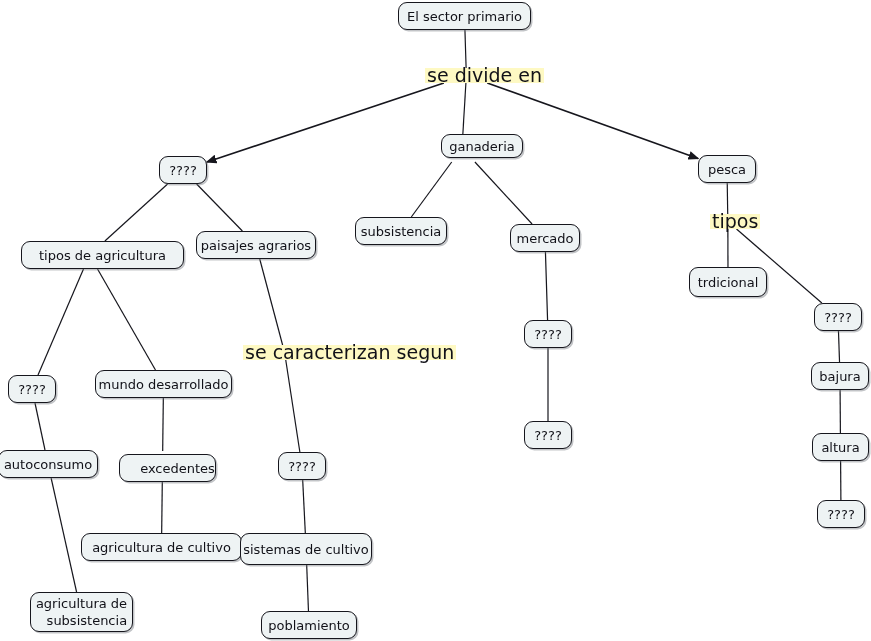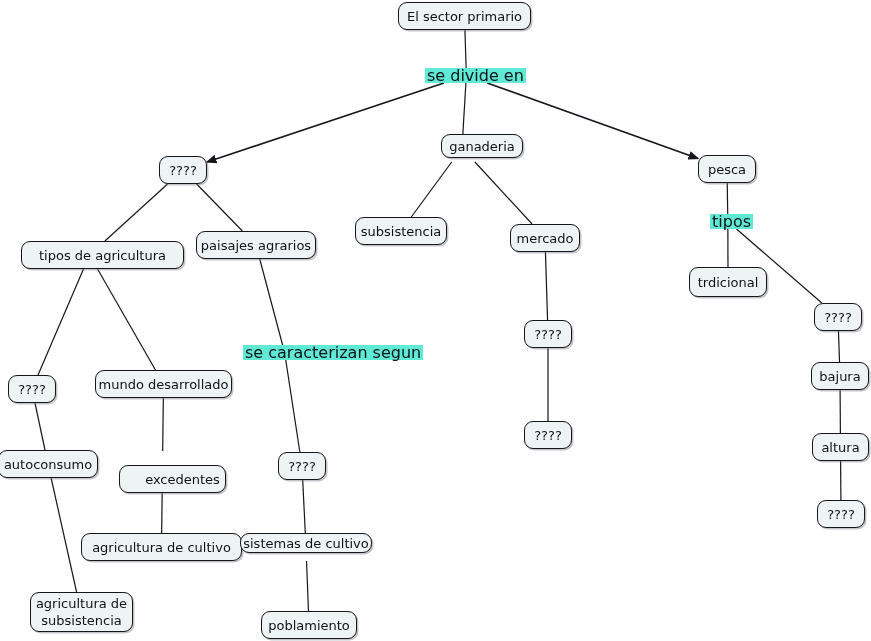--- a/index.html
+++ b/index.html
@@ -26,36 +26,36 @@
   }
   .node {
     position: absolute;
     box-sizing: border-box;
     background: #eef3f4;
     border: 1.3px solid #16161d;
     border-radius: 9px;
     color: #111118;
     font-size: 13px;
     line-height: 15px;
-    text-align: center;
+    text-align: right;
     display: flex;
     align-items: center;
     justify-content: center;
     white-space: pre;
     box-shadow: 1.5px 1.5px 0 rgba(120,125,130,0.45);
     z-index: 2;
   }
   .node.two-line {
     line-height: 17px;
   }
   .edge-label {
     position: absolute;
-    background: #5eead4;
+    background: #fef9c3;
     color: #111118;
-    font-size: 16px;
+    font-size: 19px;
     line-height: 15px;
     white-space: pre;
     text-align: right;
     padding: 0 2px;
     z-index: 3;
   }
 </style>
 </head>
 <body>
 
@@ -106,25 +106,25 @@
       <div class="node" style="left: 510px; top: 224px; width: 70px; height: 28px;">mercado</div>
       <div class="node" style="left: 689px; top: 267px; width: 78px; height: 30px;">trdicional</div>
       <div class="node" style="left: 814px; top: 303px; width: 48px; height: 28px;">????</div>
       <div class="node" style="left: 8px; top: 375px; width: 48px; height: 28px;">????</div>
       <div class="node" style="left: 95px; top: 370px; width: 137px; height: 28px;">mundo desarrollado</div>
       <div class="node" style="left: 811px; top: 362px; width: 58px; height: 28px;">bajura</div>
       <div class="node" style="left: 524px; top: 320px; width: 48px; height: 28px;">????</div>
       <div class="node" style="left: 524px; top: 421px; width: 48px; height: 28px;">????</div>
       <div class="node" style="left: 812px; top: 433px; width: 57px; height: 28px;">altura</div>
       <div class="node" style="left: -2px; top: 450px; width: 100px; height: 28px;">autoconsumo</div>
-      <div class="node" style="left: 119px; top: 465px; width: 107px; height: 28px; padding-left: 20px;">excedentes</div>
+      <div class="node" style="left: 119px; top: 454px; width: 97px; height: 28px; padding-left: 20px;">excedentes</div>
       <div class="node" style="left: 278px; top: 452px; width: 48px; height: 28px;">????</div>
       <div class="node" style="left: 817px; top: 500px; width: 48px; height: 28px;">????</div>
       <div class="node" style="left: 81px; top: 533px; width: 161px; height: 28px;">agricultura de cultivo</div>
-      <div class="node" style="left: 240px; top: 533px; width: 132px; height: 20px;">sistemas de cultivo</div>
+      <div class="node" style="left: 240px; top: 533px; width: 132px; height: 32px;">sistemas de cultivo</div>
       <div class="node two-line" style="left: 30px; top: 592px; width: 103px; height: 40px;">agricultura de
 subsistencia</div>
       <div class="node" style="left: 261px; top: 611px; width: 96px; height: 28px;">poblamiento</div>
     </div>
   <div id="labels-layer">
       <div class="edge-label" style="left: 425px; top: 68px;">se divide en</div>
       <div class="edge-label" style="left: 211px; top: 345px; margin-left: 32px;">se caracterizan segun</div>
       <div class="edge-label" style="left: 710px; top: 214px;">tipos</div>
     </div>
 </div>

